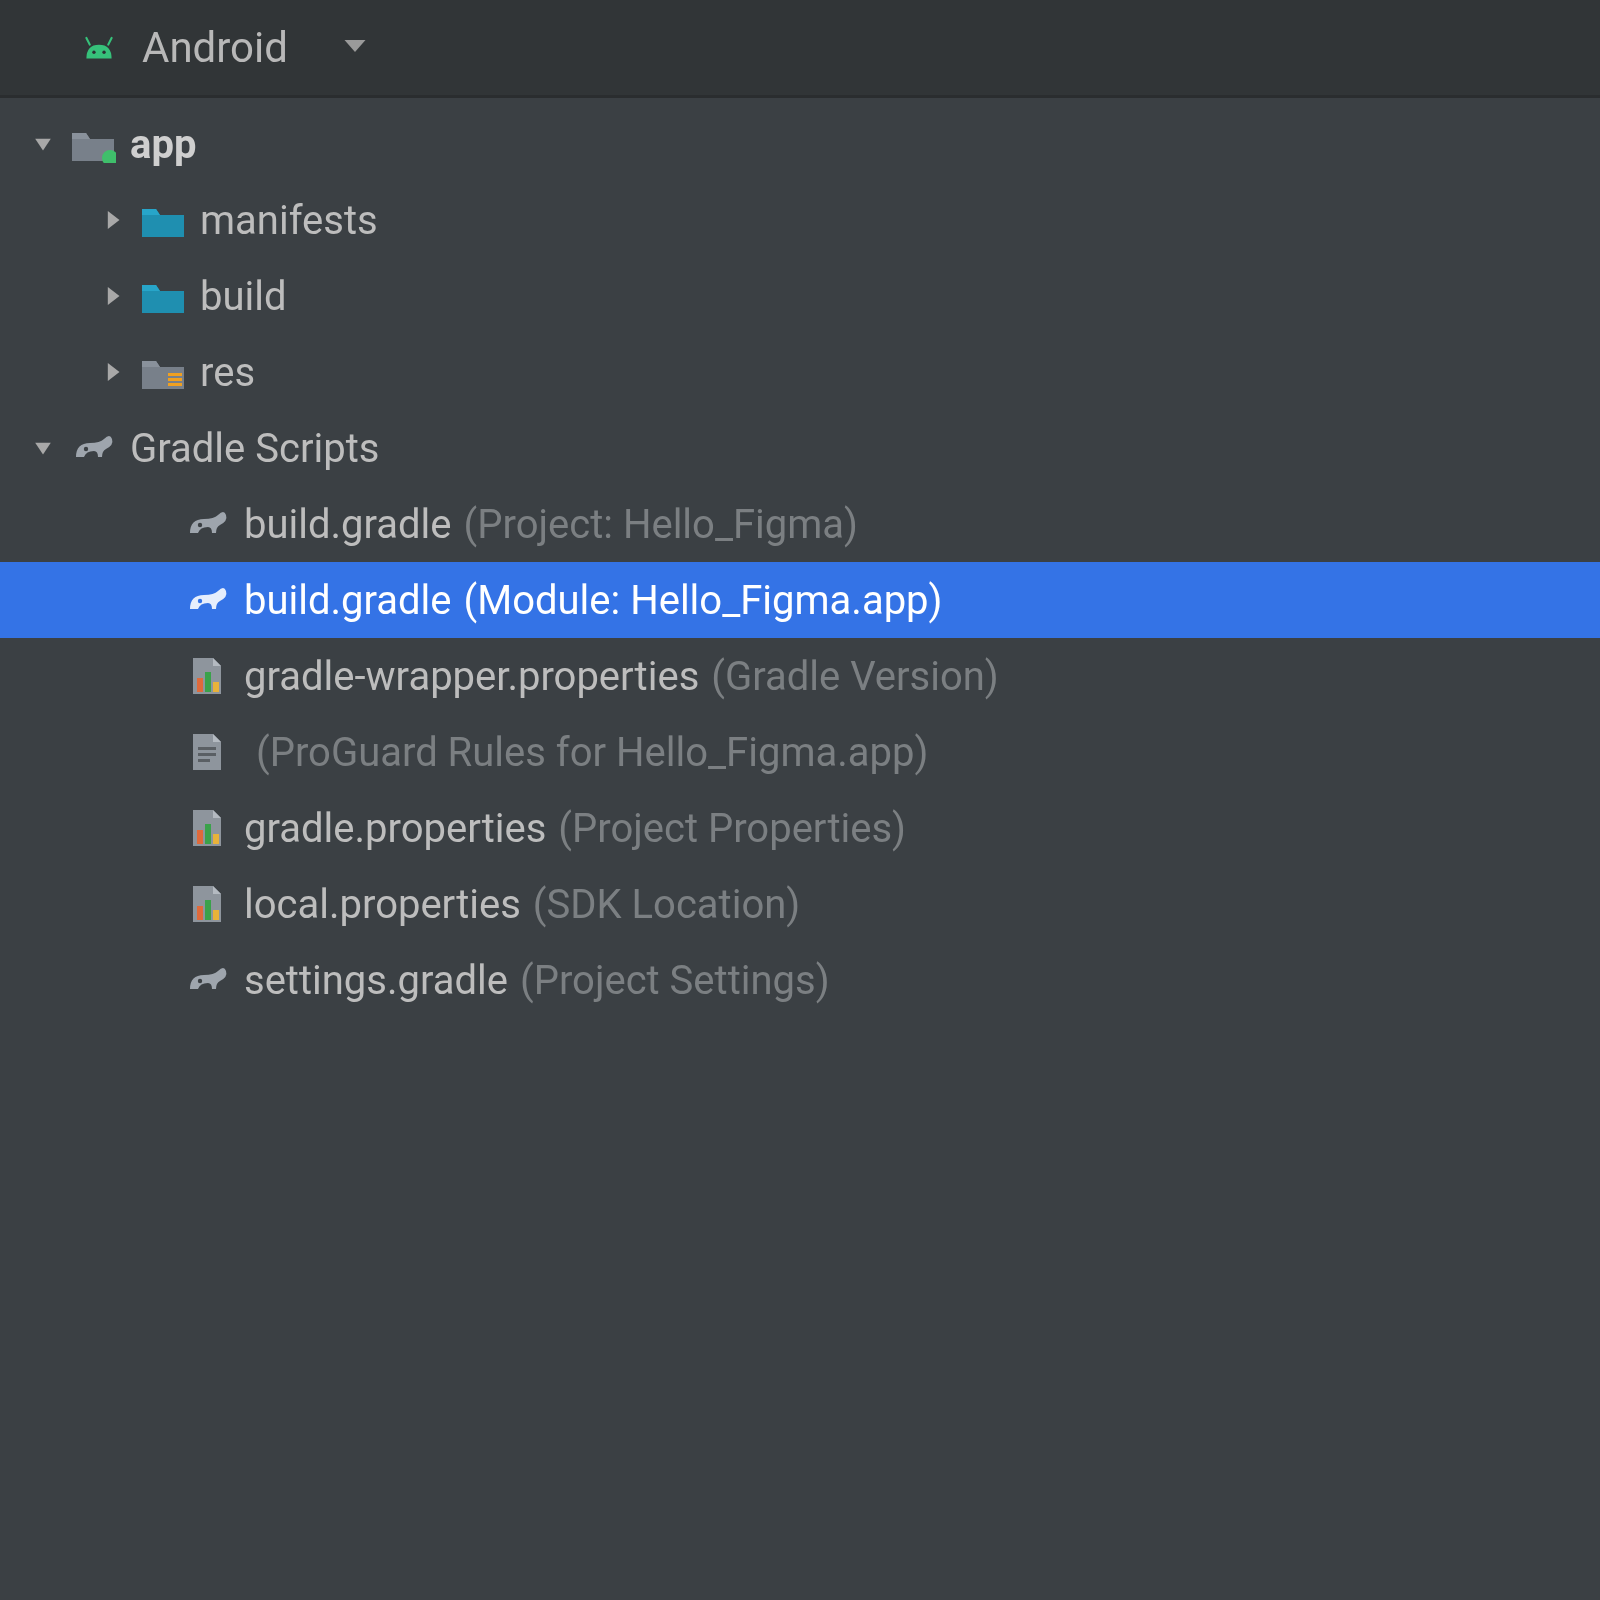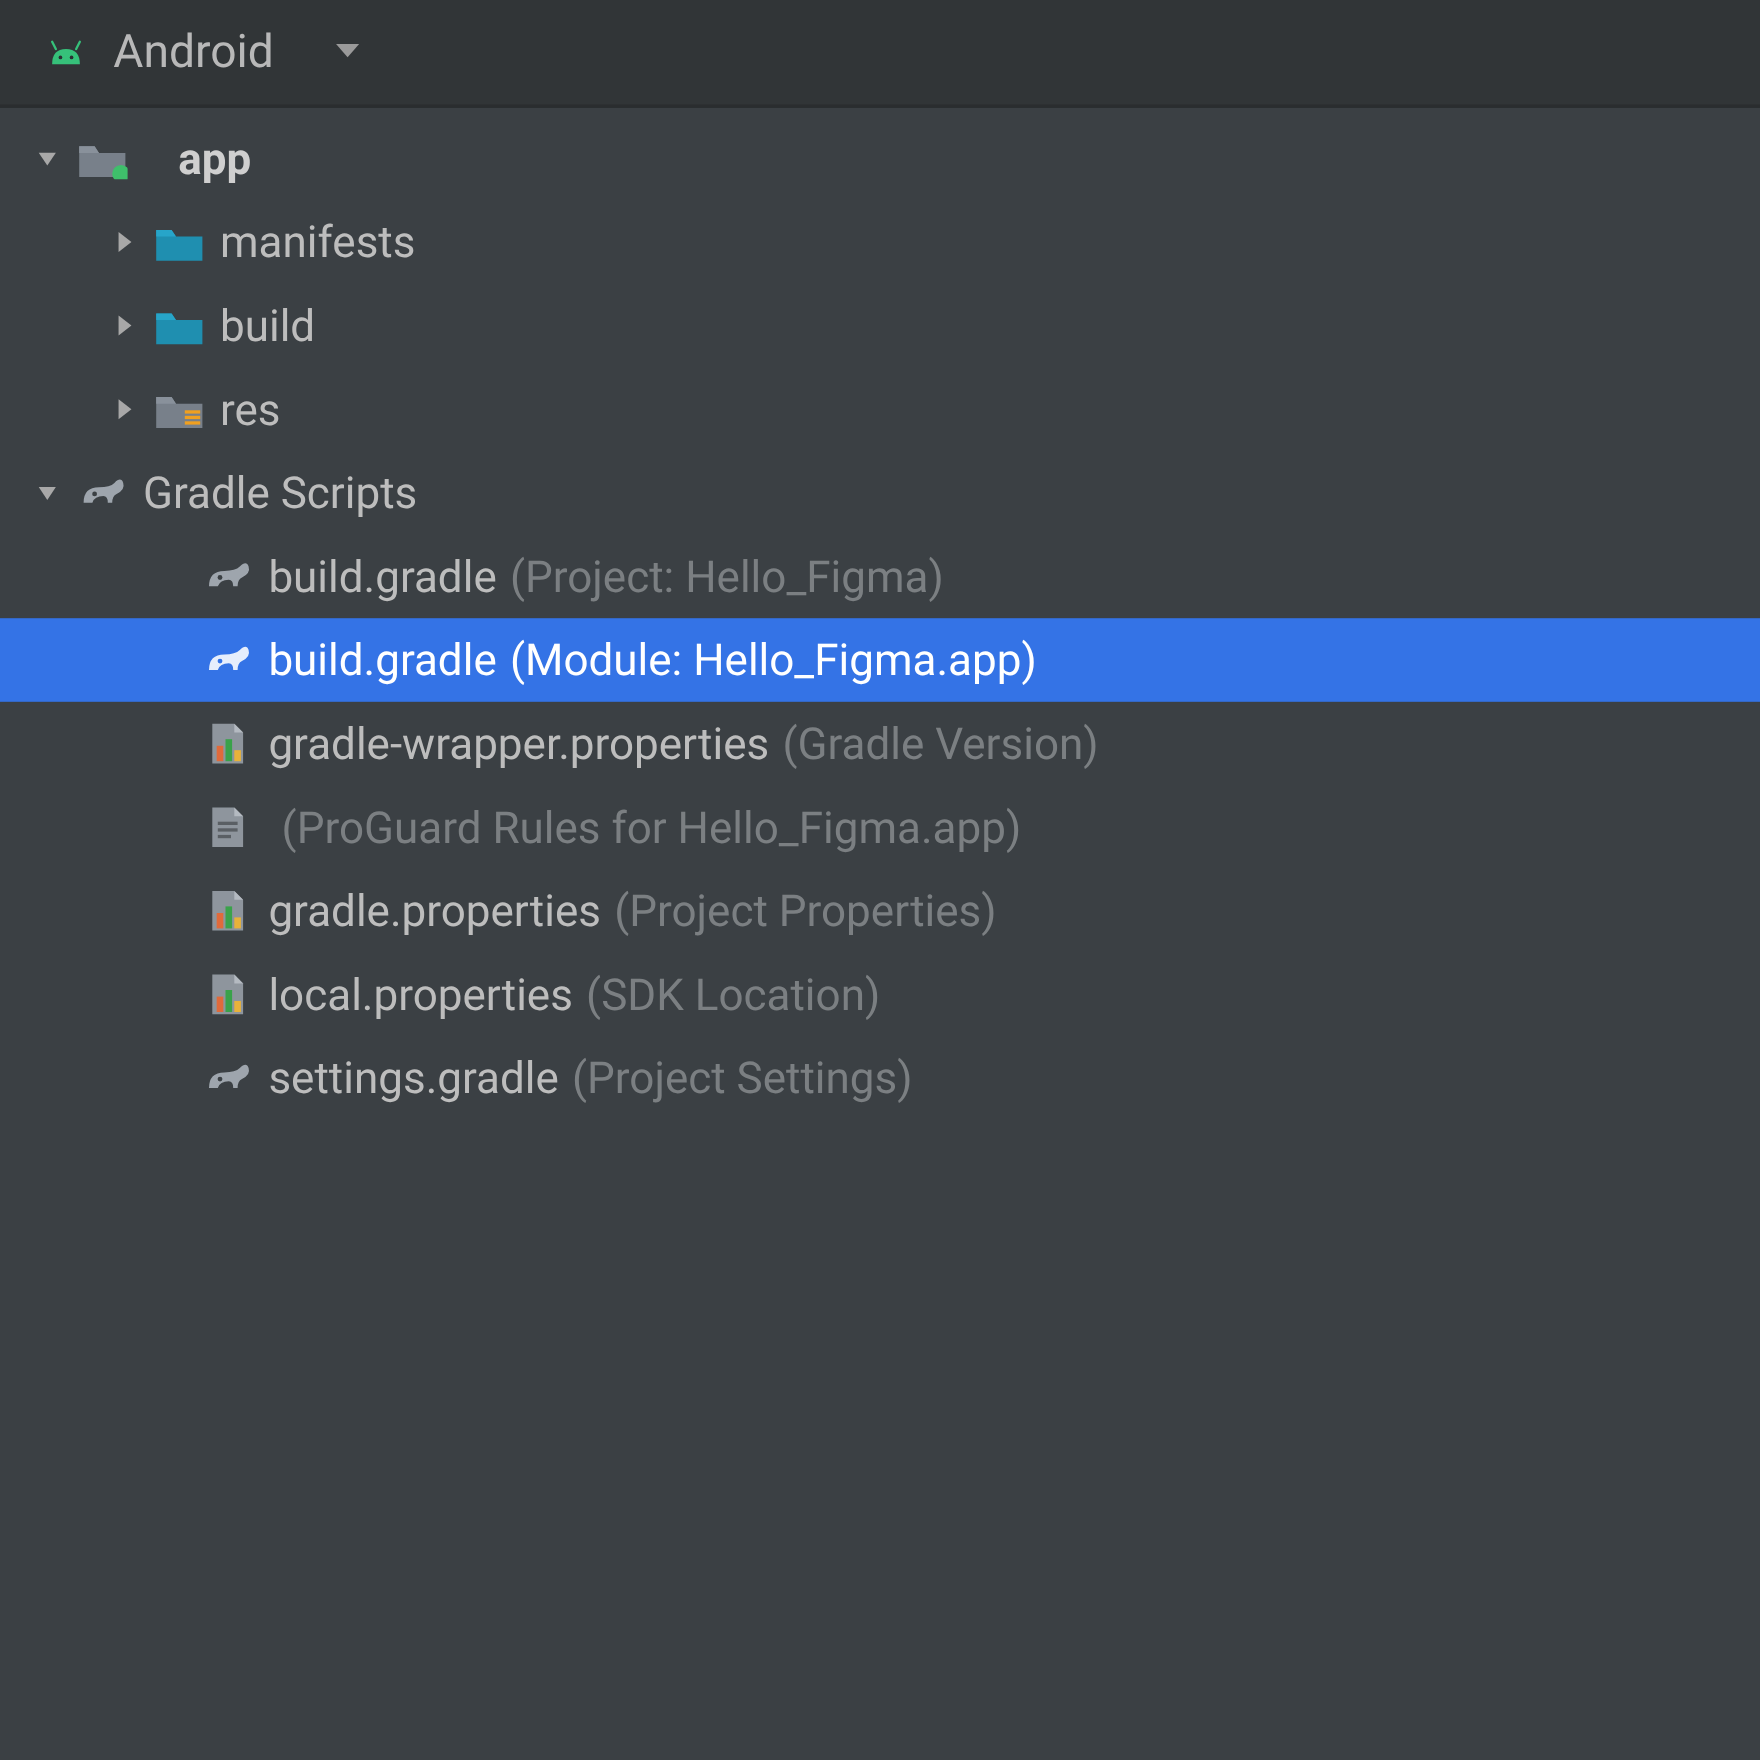--- a/index.html
+++ b/index.html
@@ -9,21 +9,21 @@
     background: #3b4044;
     font-family: -apple-system, BlinkMacSystemFont, "Segoe UI", Roboto, sans-serif;
     overflow: hidden;
     color: #bababa;
   }
   .topbar {
     height: 98px;
     background: #313537;
     display: flex;
     align-items: center;
-    padding-left: 39px;
+    padding-left: 78px;
     gap: 22px;
     border-bottom: 3px solid #2a2d2f;
   }
   .android-icon {
     width: 42px;
     height: 42px;
     display: inline-block;
   }
   .topbar-label {
     color: #b8b8b8;
@@ -65,21 +65,21 @@
   .icon {
     width: 46px;
     height: 42px;
     display: inline-flex;
     align-items: center;
     justify-content: center;
     margin: 0 14px 0 12px;
     flex: 0 0 46px;
   }
   .label { color: #bdbdbd; }
-  .label.bold { font-weight: 700; color: #cfcfcf; margin-left: 32px; }
+  .label.bold { font-weight: 700; color: #cfcfcf; }
   .hint { color: #7b7f82; margin-left: 12px; }
 
   
 </style>
 </head>
 <body>
 
 <div class="topbar">
   <span class="android-icon">
     <svg viewBox="0 0 100 60" width="42" height="42">

